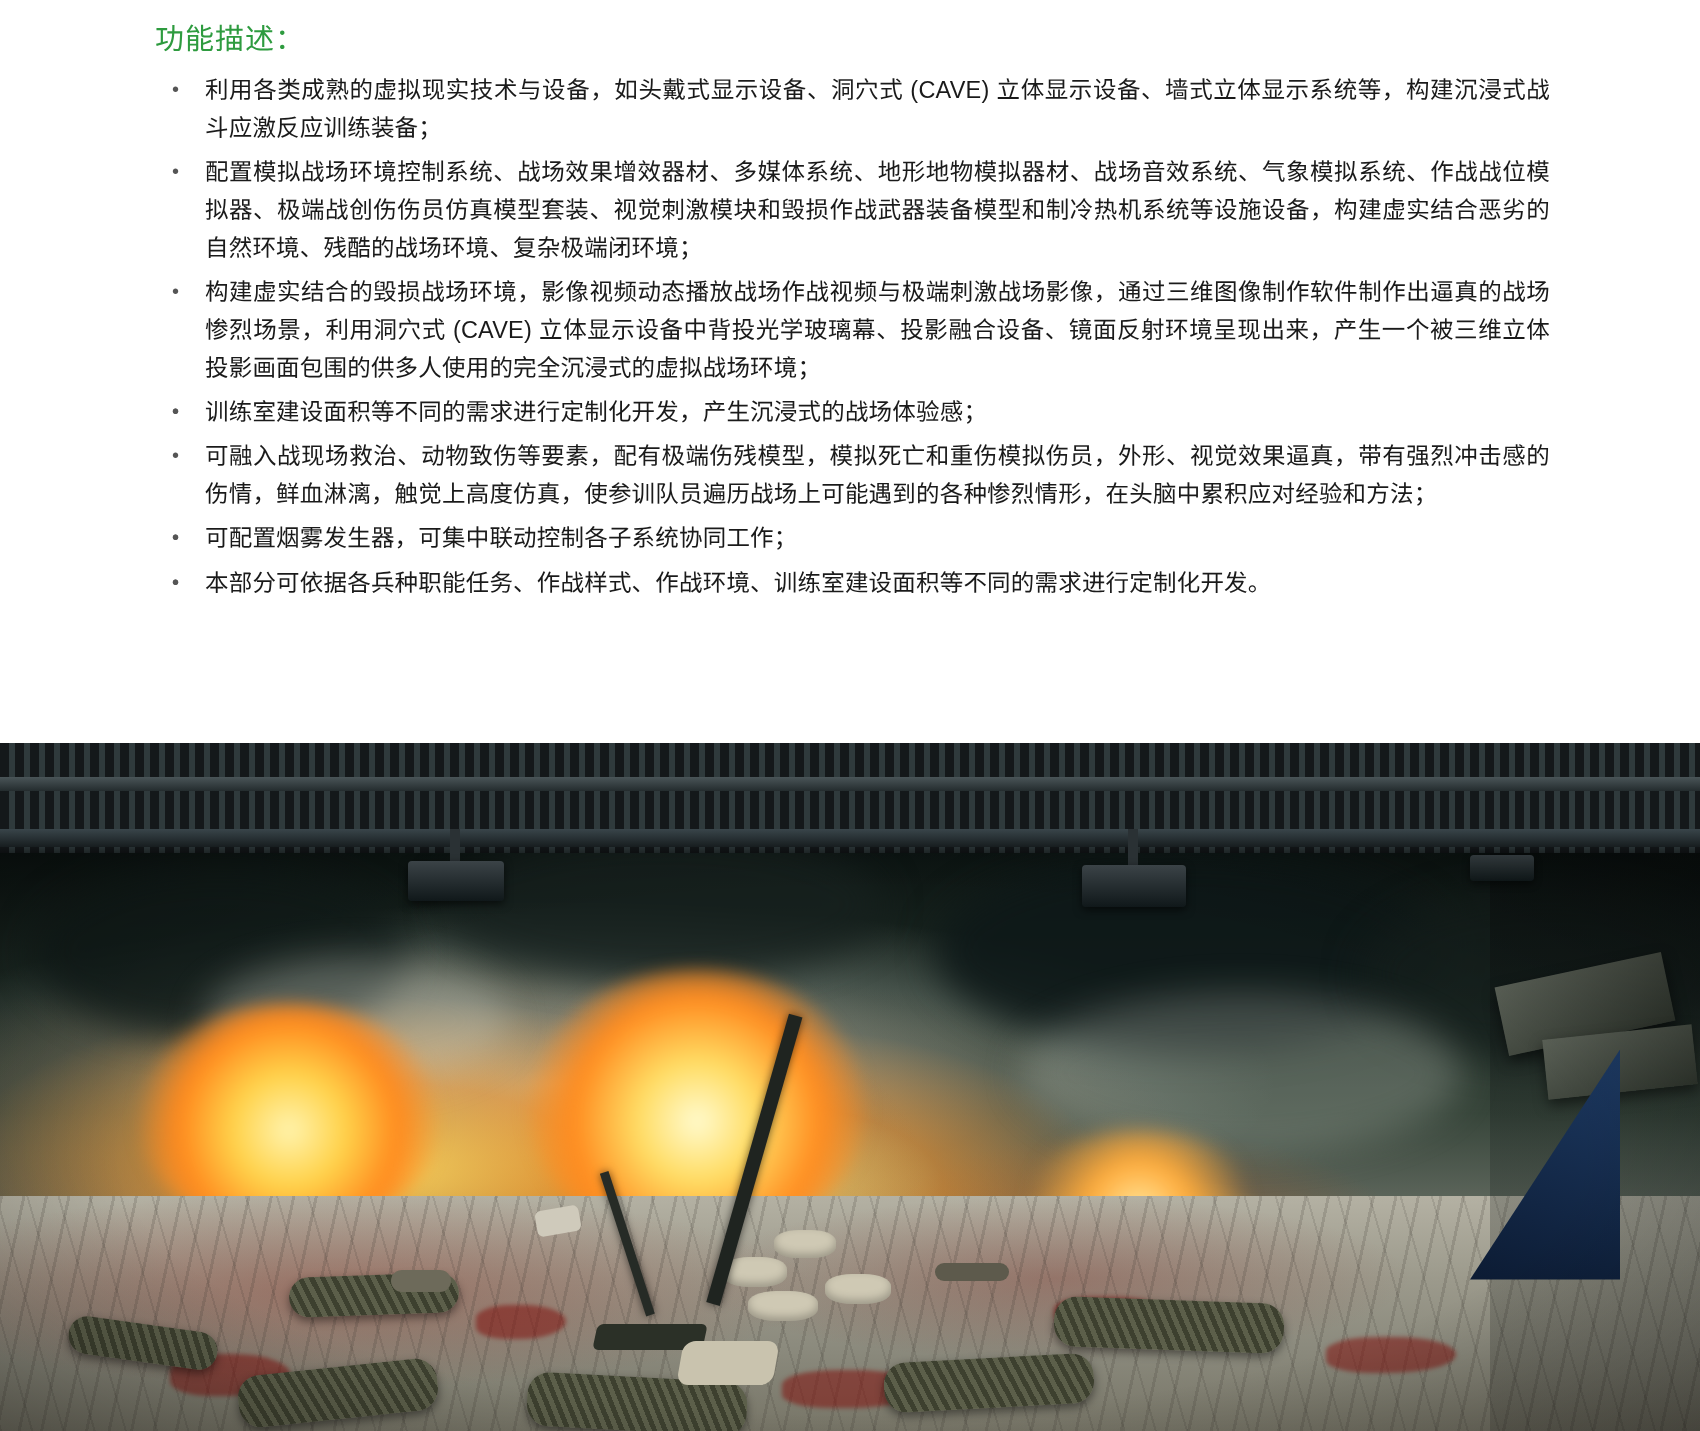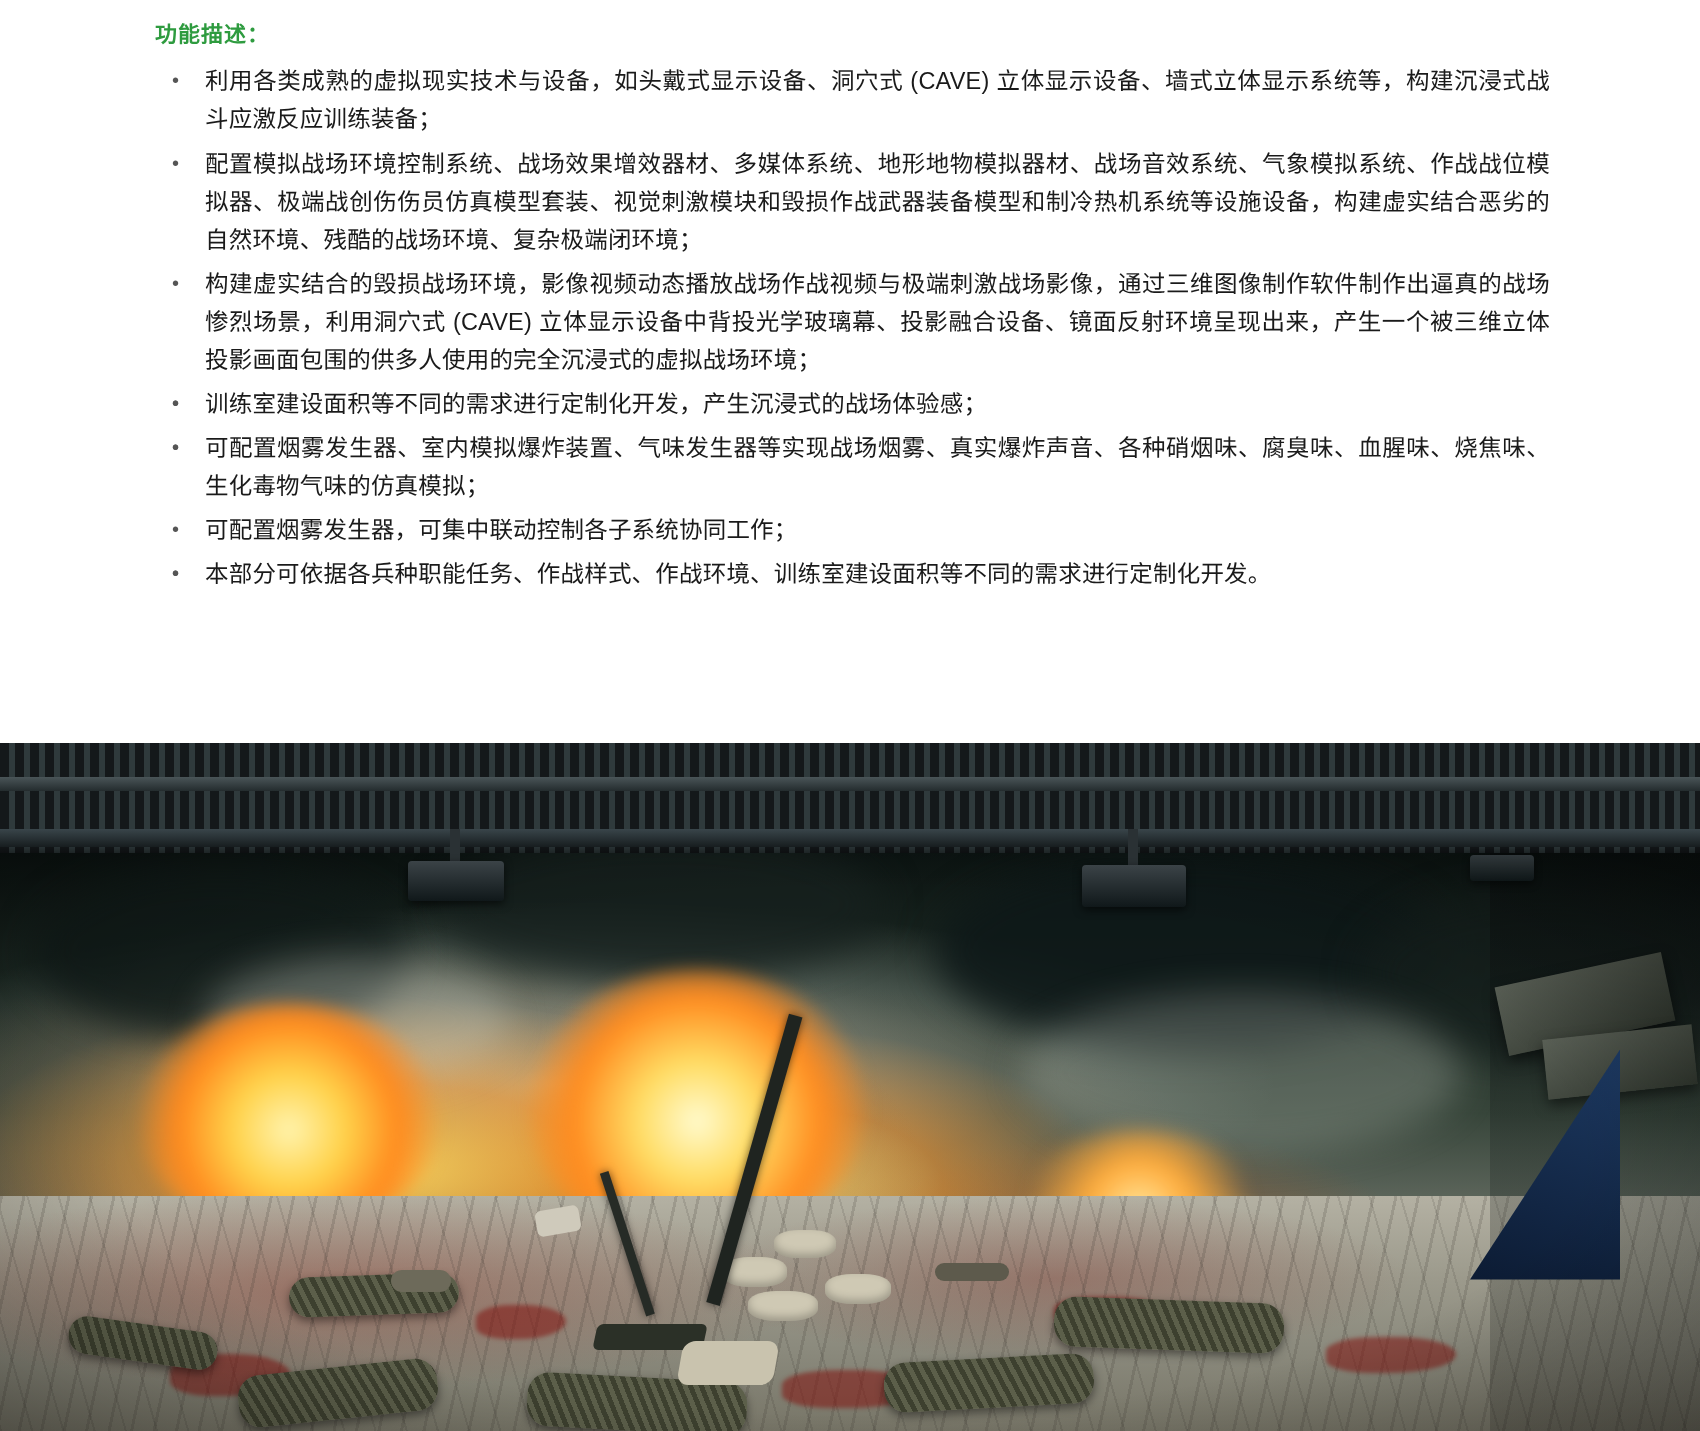--- a/index.html
+++ b/index.html
@@ -22,22 +22,22 @@
     top: 0;
     width: 1700px;
     height: 743px;
     background: #ffffff;
     box-sizing: border-box;
     padding: 22px 150px 0 150px;
   }
 
   .section-title {
     color: #2e9b3f;
-    font-size: 22px;
-    font-weight: bold;
+    font-size: 29px;
+    font-weight: normal;
     letter-spacing: 1px;
     margin: 0 0 14px 5px;
     line-height: 1.2;
   }
 
   ul.bullet-list {
     list-style: none;
     margin: 0;
     padding: 0;
   }
@@ -267,24 +267,24 @@
     </li>
     <li>
       <span class="bullet-dot">•</span>
     </li>
     <li>
       <span class="bullet-dot">•</span>
       <span>训练室建设面积等不同的需求进行定制化开发，产生沉浸式的战场体验感；</span>
     </li>
     <li>
       <span class="bullet-dot">•</span>
-    </li>
-    <li>
-      <span class="bullet-dot">•</span>
-      <span>可配置烟雾发生器、室内模拟爆炸装置、气味发生器等实现战场烟雾、真实爆炸声音、各种硝烟味、腐臭味、血腥味、烧焦味、生化毒物气味的仿真模拟；</span>
+      <span>可融入战现场救治、动物致伤等要素，配有极端伤残模型，模拟死亡和重伤模拟伤员，外形、视觉效果逼真，带有强烈冲击感的伤情，鲜血淋漓，触觉上高度仿真，使参训队员遍历战场上可能遇到的各种惨烈情形，在头脑中累积应对经验和方法；</span>
+    </li>
+    <li>
+      <span class="bullet-dot">•</span>
     </li>
     <li>
       <span class="bullet-dot">•</span>
       <span>可配置烟雾发生器，可集中联动控制各子系统协同工作；</span>
     </li>
     <li>
       <span class="bullet-dot">•</span>
     </li>
     <li>
       <span class="bullet-dot">•</span>

